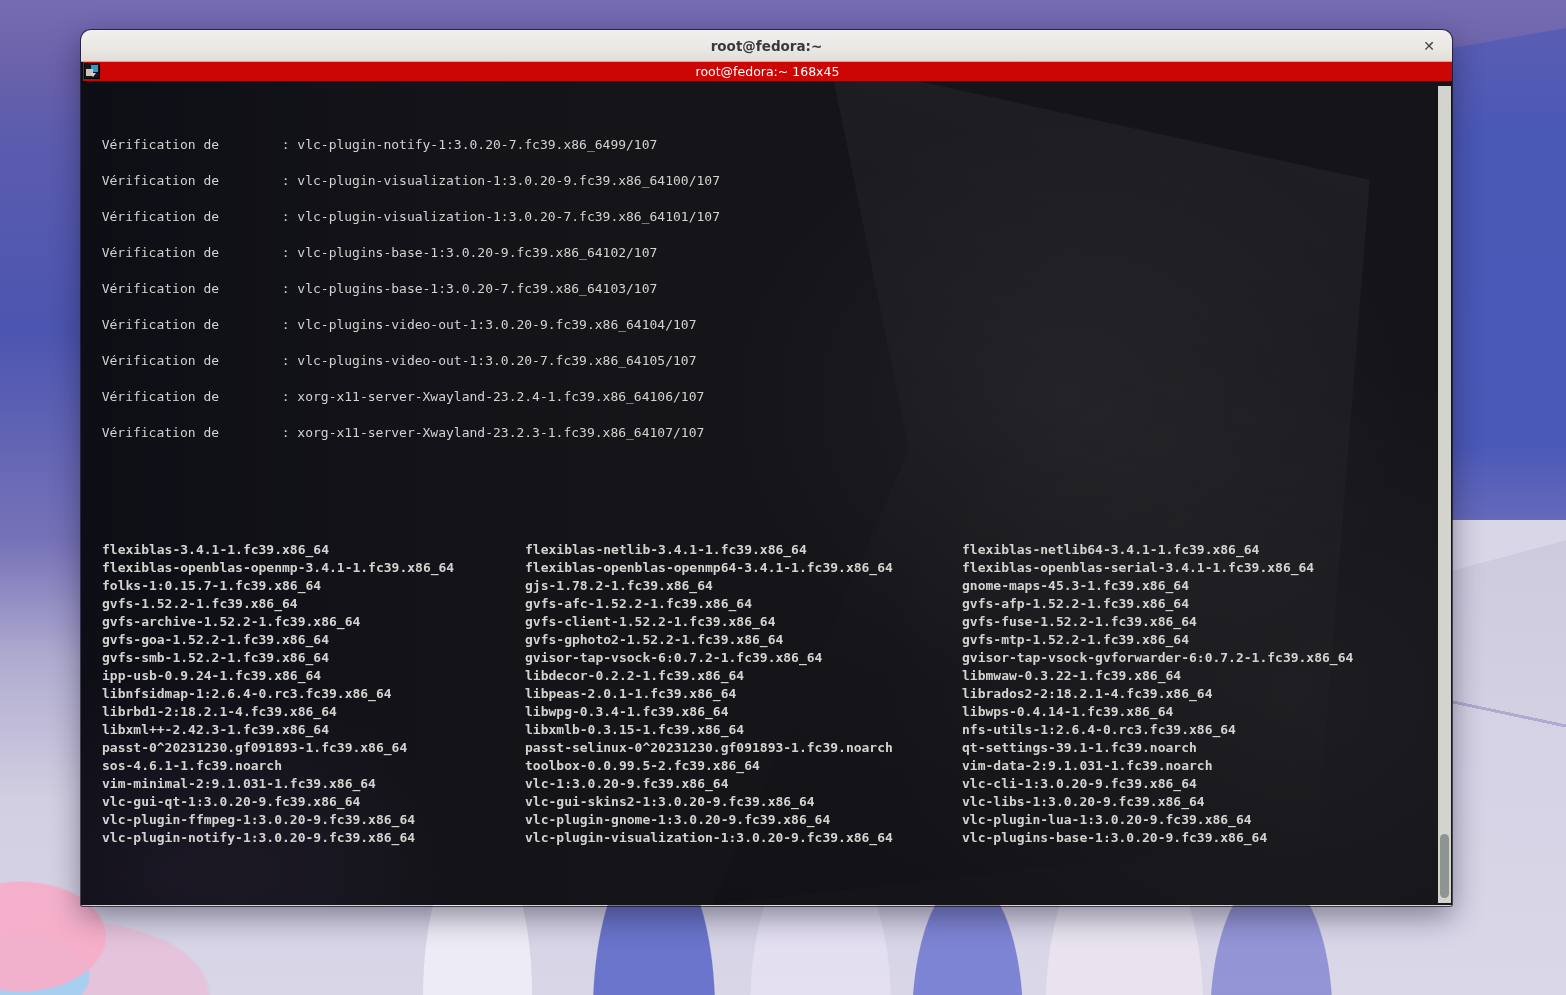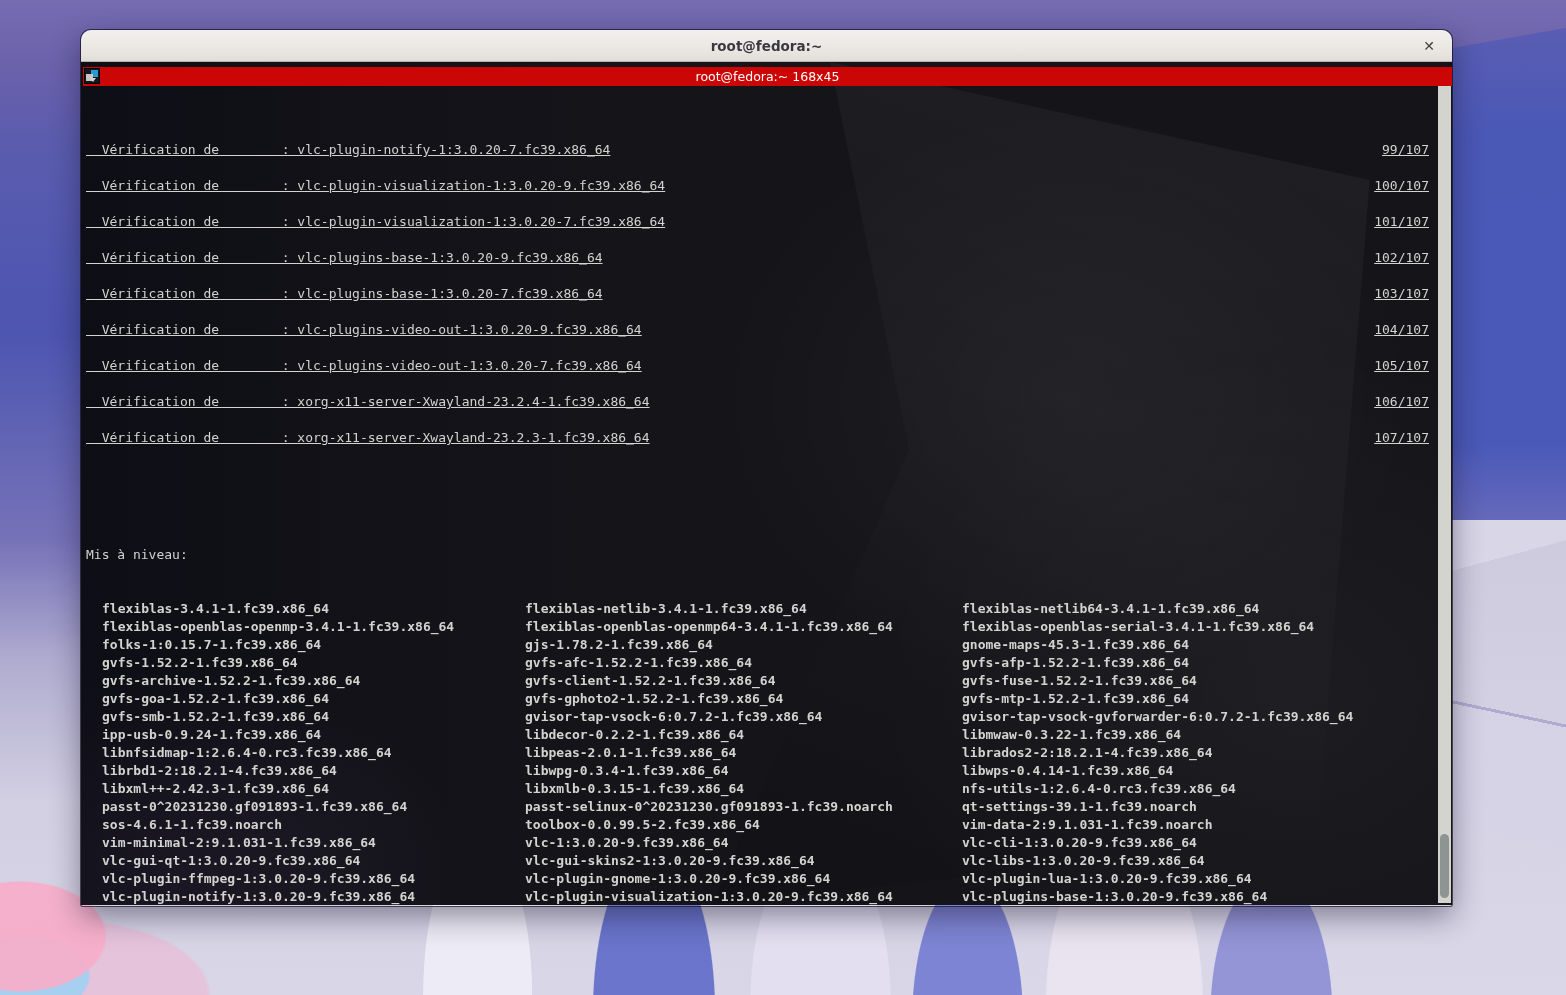--- a/index.html
+++ b/index.html
@@ -41,21 +41,21 @@
   .titlebar { position:relative; height:32px; border-radius:10px 10px 0 0;
     background:linear-gradient(180deg, #f2f0ee 0%, #e9e6e2 70%, #e1ded9 100%);
     border-bottom:1px solid #b5b1aa; display:flex; align-items:center; justify-content:center; }
   .titlebar .title { font-size:13.5px; font-weight:bold; color:#3b3741; }
   .close-btn { position:absolute; right:10px; top:0; height:32px; width:26px; border:none;
     background:transparent; font-size:14px; color:#45413c; cursor:pointer;
     display:flex; align-items:center; justify-content:center; font-family:"DejaVu Sans", sans-serif; }
 
   
   .terminal { position:relative; height:843px; background:#141419; overflow:hidden;
-    padding-top:5px; }
+    }
   .term-art { position:absolute; inset:0; pointer-events:none;
     background:
       linear-gradient(90deg, rgba(8,8,18,0.55) 0%, rgba(8,8,18,0.15) 22%, transparent 40%),
       radial-gradient(420px 300px at 6% 96%, rgba(96,74,116,0.28), transparent 70%),
       radial-gradient(500px 420px at 72% 40%, rgba(255,255,255,0.045), transparent 70%),
       radial-gradient(600px 500px at 88% 75%, rgba(255,255,255,0.035), transparent 70%); }
   .term-swoosh { position:absolute; left:46%; top:0; width:48%; height:100%; pointer-events:none;
     background:linear-gradient(200deg, rgba(255,255,255,0.05) 0%, rgba(255,255,255,0.02) 45%, rgba(0,0,0,0.12) 100%);
     clip-path:polygon(18% 0, 100% 14%, 92% 92%, 0 100%, 30% 46%); }
 
@@ -64,21 +64,21 @@
   .screen-bar .sb-title { color:#ffffff; font-size:12.5px; font-family:"DejaVu Sans", sans-serif; }
   .screen-icon { position:absolute; left:1px; top:1px; width:16px; height:16px; background:#16161f;
     border:1px solid #000; }
   .screen-icon .sq-blue { position:absolute; right:1px; top:1px; width:7px; height:7px; background:#2a9ad2; }
   .screen-icon .sq-gray { position:absolute; left:1px; bottom:2px; width:7px; height:7px; background:#c9c6c0; }
   .screen-icon .arrow { position:absolute; right:3px; bottom:1px; width:0; height:0;
     border-left:3px solid transparent; border-right:3px solid transparent; border-top:4px solid #d8d5d0; }
 
   .scrollback { position:relative; font-family:"DejaVu Sans Mono", monospace; font-size:13px;
     line-height:18px; color:#d3d3cf; padding:10px 23px 0 5px; white-space:pre; }
-  .vrow { display:flex; justify-content:space-between; align-items:center; height:36px;text-decoration:underline; }
+  .vrow { display:flex; align-items:center; height:36px; }
   .pkg-grid { display:grid; grid-template-columns:423px 437px 1fr; padding-left:16px;font-weight:bold; }
   .pkg-grid div { height:18px; overflow:hidden; }
   .spacer18 { height:18px; }
 
   .scrollbar { position:absolute; top:24px; right:1px; bottom:2px; width:13px; background:#d4d4cf; }
   .scroll-thumb { position:absolute; left:2px; bottom:5px; width:9px; height:64px; background:#8e9492; border-radius:5px; }
 </style>
 </head>
 <body>
 
@@ -104,21 +104,20 @@
         <span class="sq-blue"></span>
           <span class="sq-gray"></span>
           <span class="arrow"></span>
       </span>
       <span class="sb-title">root@fedora:~ 168x45</span>
     </div>
 
     <div class="scrollback">
       <div id="verif-list"><div class="vrow"><span>  Vérification de        : vlc-plugin-notify-1:3.0.20-7.fc39.x86_64</span><span>99/107</span></div><div class="vrow"><span>  Vérification de        : vlc-plugin-visualization-1:3.0.20-9.fc39.x86_64</span><span>100/107</span></div><div class="vrow"><span>  Vérification de        : vlc-plugin-visualization-1:3.0.20-7.fc39.x86_64</span><span>101/107</span></div><div class="vrow"><span>  Vérification de        : vlc-plugins-base-1:3.0.20-9.fc39.x86_64</span><span>102/107</span></div><div class="vrow"><span>  Vérification de        : vlc-plugins-base-1:3.0.20-7.fc39.x86_64</span><span>103/107</span></div><div class="vrow"><span>  Vérification de        : vlc-plugins-video-out-1:3.0.20-9.fc39.x86_64</span><span>104/107</span></div><div class="vrow"><span>  Vérification de        : vlc-plugins-video-out-1:3.0.20-7.fc39.x86_64</span><span>105/107</span></div><div class="vrow"><span>  Vérification de        : xorg-x11-server-Xwayland-23.2.4-1.fc39.x86_64</span><span>106/107</span></div><div class="vrow"><span>  Vérification de        : xorg-x11-server-Xwayland-23.2.3-1.fc39.x86_64</span><span>107/107</span></div></div>
       <div class="spacer18"></div>
-      <div>Mis à niveau:</div>
       <div class="pkg-grid" id="pkg-grid"><div>flexiblas-3.4.1-1.fc39.x86_64</div><div>flexiblas-netlib-3.4.1-1.fc39.x86_64</div><div>flexiblas-netlib64-3.4.1-1.fc39.x86_64</div><div>flexiblas-openblas-openmp-3.4.1-1.fc39.x86_64</div><div>flexiblas-openblas-openmp64-3.4.1-1.fc39.x86_64</div><div>flexiblas-openblas-serial-3.4.1-1.fc39.x86_64</div><div>folks-1:0.15.7-1.fc39.x86_64</div><div>gjs-1.78.2-1.fc39.x86_64</div><div>gnome-maps-45.3-1.fc39.x86_64</div><div>gvfs-1.52.2-1.fc39.x86_64</div><div>gvfs-afc-1.52.2-1.fc39.x86_64</div><div>gvfs-afp-1.52.2-1.fc39.x86_64</div><div>gvfs-archive-1.52.2-1.fc39.x86_64</div><div>gvfs-client-1.52.2-1.fc39.x86_64</div><div>gvfs-fuse-1.52.2-1.fc39.x86_64</div><div>gvfs-goa-1.52.2-1.fc39.x86_64</div><div>gvfs-gphoto2-1.52.2-1.fc39.x86_64</div><div>gvfs-mtp-1.52.2-1.fc39.x86_64</div><div>gvfs-smb-1.52.2-1.fc39.x86_64</div><div>gvisor-tap-vsock-6:0.7.2-1.fc39.x86_64</div><div>gvisor-tap-vsock-gvforwarder-6:0.7.2-1.fc39.x86_64</div><div>ipp-usb-0.9.24-1.fc39.x86_64</div><div>libdecor-0.2.2-1.fc39.x86_64</div><div>libmwaw-0.3.22-1.fc39.x86_64</div><div>libnfsidmap-1:2.6.4-0.rc3.fc39.x86_64</div><div>libpeas-2.0.1-1.fc39.x86_64</div><div>librados2-2:18.2.1-4.fc39.x86_64</div><div>librbd1-2:18.2.1-4.fc39.x86_64</div><div>libwpg-0.3.4-1.fc39.x86_64</div><div>libwps-0.4.14-1.fc39.x86_64</div><div>libxml++-2.42.3-1.fc39.x86_64</div><div>libxmlb-0.3.15-1.fc39.x86_64</div><div>nfs-utils-1:2.6.4-0.rc3.fc39.x86_64</div><div>passt-0^20231230.gf091893-1.fc39.x86_64</div><div>passt-selinux-0^20231230.gf091893-1.fc39.noarch</div><div>qt-settings-39.1-1.fc39.noarch</div><div>sos-4.6.1-1.fc39.noarch</div><div>toolbox-0.0.99.5-2.fc39.x86_64</div><div>vim-data-2:9.1.031-1.fc39.noarch</div><div>vim-minimal-2:9.1.031-1.fc39.x86_64</div><div>vlc-1:3.0.20-9.fc39.x86_64</div><div>vlc-cli-1:3.0.20-9.fc39.x86_64</div><div>vlc-gui-qt-1:3.0.20-9.fc39.x86_64</div><div>vlc-gui-skins2-1:3.0.20-9.fc39.x86_64</div><div>vlc-libs-1:3.0.20-9.fc39.x86_64</div><div>vlc-plugin-ffmpeg-1:3.0.20-9.fc39.x86_64</div><div>vlc-plugin-gnome-1:3.0.20-9.fc39.x86_64</div><div>vlc-plugin-lua-1:3.0.20-9.fc39.x86_64</div><div>vlc-plugin-notify-1:3.0.20-9.fc39.x86_64</div><div>vlc-plugin-visualization-1:3.0.20-9.fc39.x86_64</div><div>vlc-plugins-base-1:3.0.20-9.fc39.x86_64</div></div>
       
       
       
       
       
     </div>
 
     <div class="scrollbar">
       <div class="scroll-thumb"></div>

